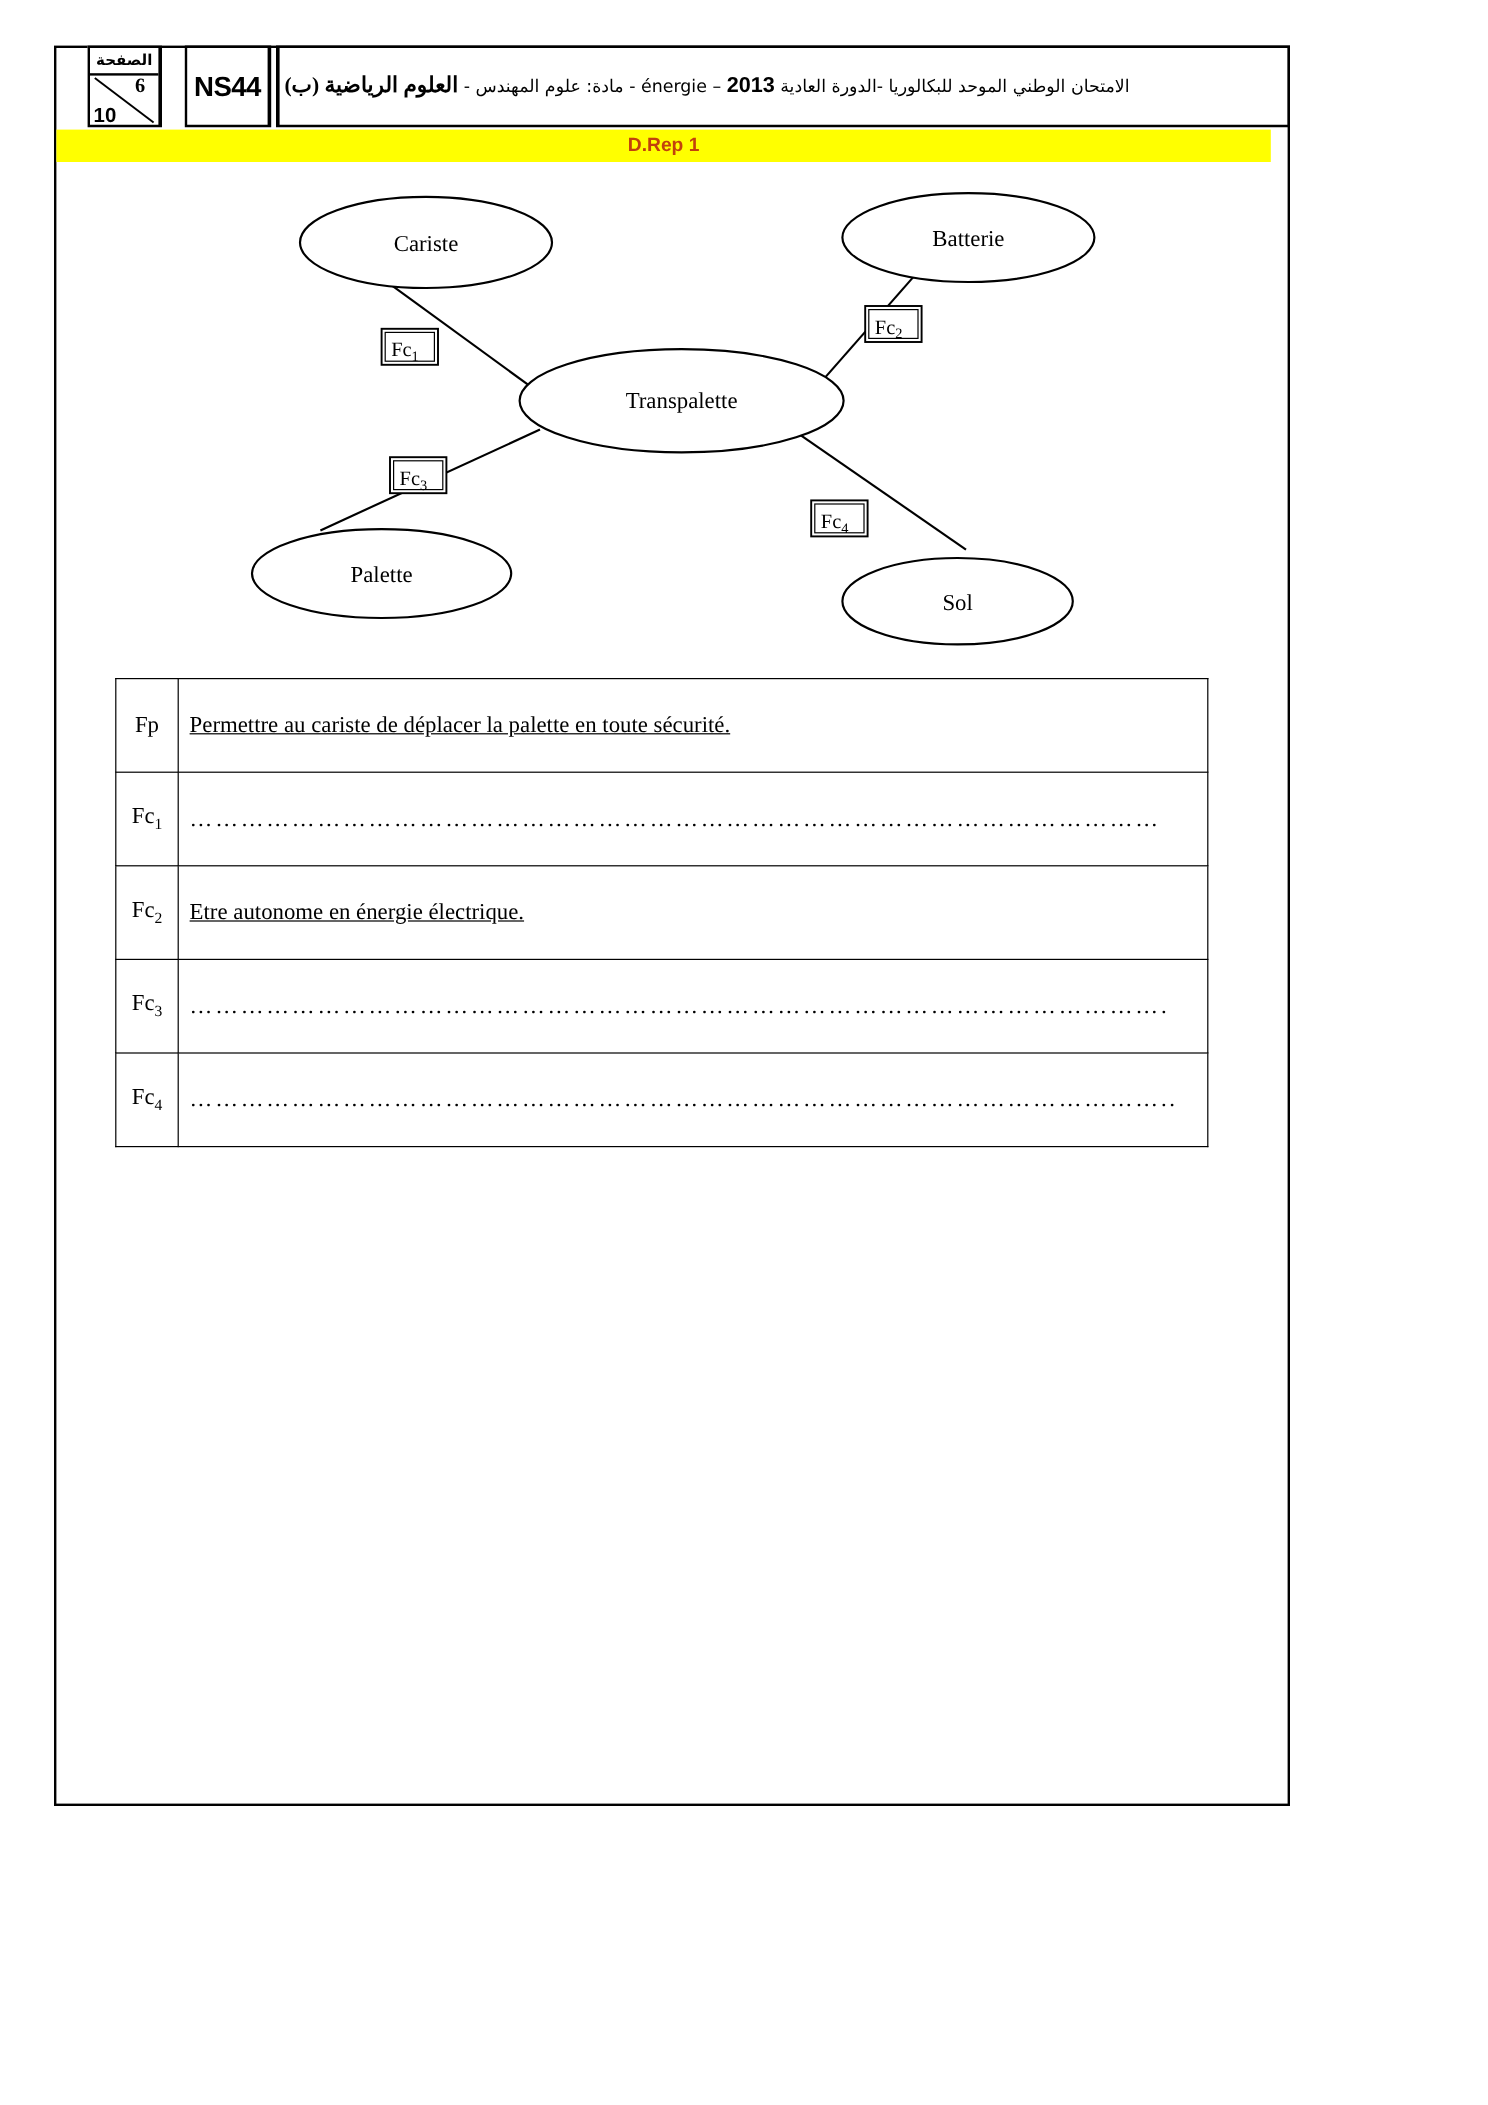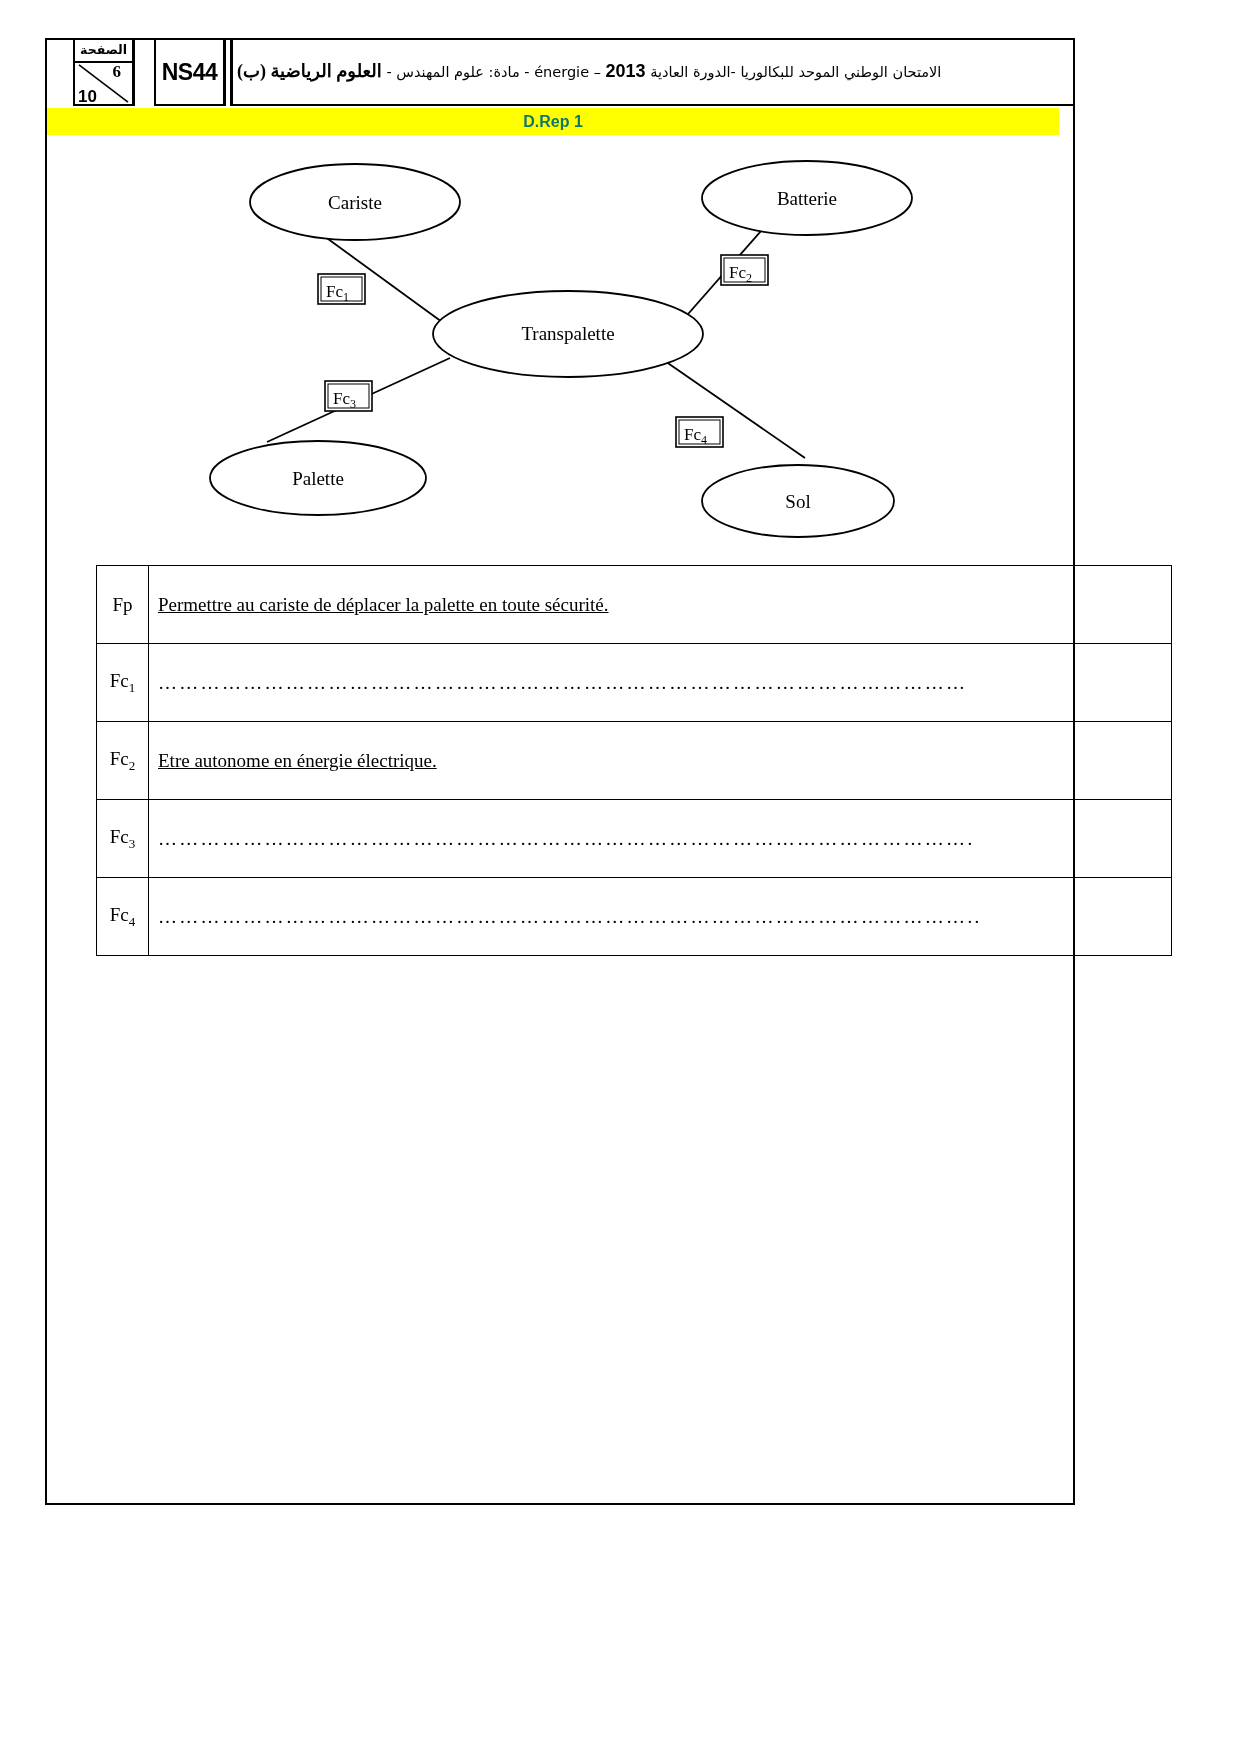--- a/index.html
+++ b/index.html
@@ -154,21 +154,21 @@
     top: 108px;
     width: 1012px;
     height: 27px;
     background: #ffff00;
     display: flex;
     align-items: center;
     justify-content: center;
     font-family: "Liberation Sans", sans-serif;
     font-size: 16px;
     font-weight: bold;
-    color: #0f766e;
+    color: #c2410c;
     box-sizing: border-box;
   }
 
   
   #diagram {
     position: absolute;
     left: 45px;
     top: 140px;
     width: 1030px;
     height: 410px;
@@ -186,21 +186,21 @@
   }
   .fc-sub {
     font-size: 12px;
   }
 
   
   #fn-table {
     position: absolute;
     left: 96px;
     top: 565px;
-    width: 1076px;
+    width: 911px;
     border-collapse: collapse;
     table-layout: fixed;
   }
   #fn-table td {
     border: 1px solid #000;
     vertical-align: middle;
     box-sizing: border-box;
   }
   #fn-table td.key {
     width: 52px;

